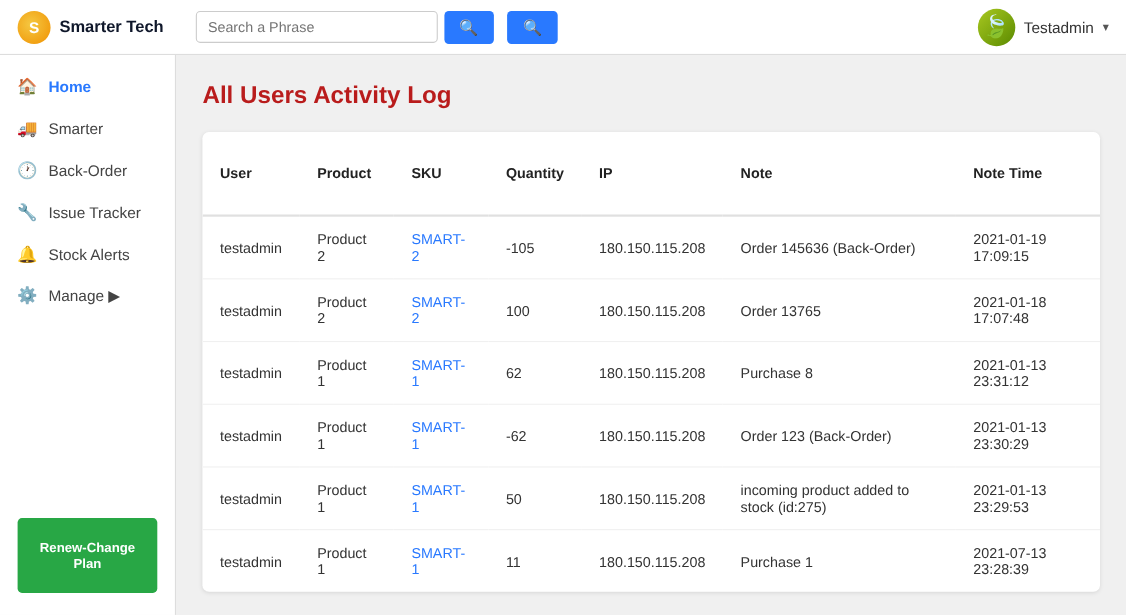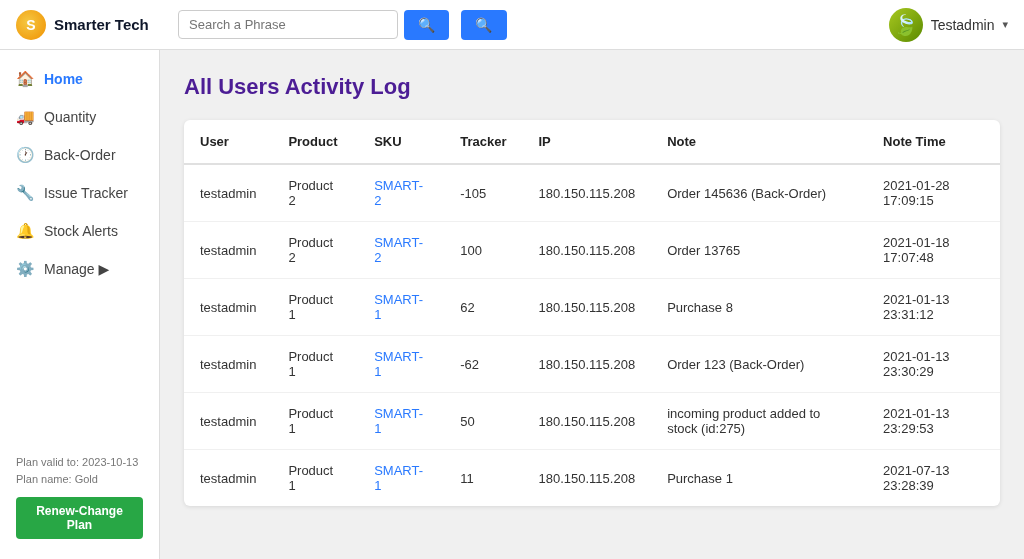--- a/index.html
+++ b/index.html
@@ -60,45 +60,45 @@
     }
     .sidebar-item.active { color: #2979ff; font-weight: 600; }
     .sidebar-icon { font-size: 15px; width: 18px; text-align: center; }
 
     .sidebar-bottom {
       margin-top: auto; padding: 10px 16px; font-size: 11px; color: #777;
     }
     .plan-info { line-height: 1.6; margin-bottom: 8px; }
     .renew-btn {
       background: #28a745; color: #fff; border: none; border-radius: 4px;
-      padding: 7px 10px; font-size: 12px; cursor: pointer; width: 100%;
+      padding: 20px 10px; font-size: 12px; cursor: pointer; width: 100%;
       font-weight: 600;
     }
 
     
     .main-content {
       flex: 1; padding: 24px; overflow-y: auto;
     }
     .page-title {
-      font-size: 22px; font-weight: bold; color: #4c1d95; margin-bottom: 20px;
+      font-size: 22px; font-weight: bold; color: #b91c1c; margin-bottom: 20px;
     }
 
     
     .table-card {
       background: #fff; border-radius: 6px;
       box-shadow: 0 1px 4px rgba(0,0,0,0.1); overflow: hidden;
     }
     table {
       width: 100%; border-collapse: collapse;
     }
     thead tr {
       border-bottom: 2px solid #e0e0e0;
     }
     th {
-      text-align: left; padding: 14px 16px;
+      text-align: left; padding: 30px 16px;
       font-size: 13px; font-weight: 700; color: #222;
     }
     td {
       padding: 13px 16px; font-size: 13px; color: #333;
       border-bottom: 1px solid #f0f0f0;
     }
     tbody tr:last-child td { border-bottom: none; }
     .sku-link { color: #2979ff; text-decoration: none; }
   </style>
 </head>
@@ -134,73 +134,69 @@
 
 <div class="layout">
 
   <nav class="sidebar">
     <div class="sidebar-item active">
       <span class="sidebar-icon">🏠</span>
       <span>Home</span>
     </div>
     <div class="sidebar-item">
       <span class="sidebar-icon">🚚</span>
-      <span>Quantity</span>
+      <span>Smarter</span>
     </div>
     <div class="sidebar-item">
       <span class="sidebar-icon">🕐</span>
       <span>Back-Order</span>
     </div>
     <div class="sidebar-item">
       <span class="sidebar-icon">🔧</span>
       <span>Issue Tracker</span>
     </div>
     <div class="sidebar-item">
       <span class="sidebar-icon">🔔</span>
       <span>Stock Alerts</span>
     </div>
     <div class="sidebar-item">
       <span class="sidebar-icon">⚙️</span>
       <span>Manage ▶</span>
     </div>
 
     <div class="sidebar-bottom">
-      <div class="plan-info">
-        <div>Plan valid to: 2023-10-13</div>
-        <div>Plan name: Gold</div>
-      </div>
       <button class="renew-btn">Renew-Change Plan</button>
     </div>
   </nav>
 
   <main class="main-content">
     <h1 class="page-title">All Users Activity Log</h1>
 
     <div class="table-card">
       <table>
         <thead>
           <tr>
             <th>User</th>
             <th>Product</th>
             <th>SKU</th>
-            <th>Tracker</th>
+            <th>Quantity</th>
             <th>IP</th>
             <th>Note</th>
             <th>Note Time</th>
           </tr>
         </thead>
         <tbody id="table-body">
         <tr>
               <td>testadmin</td>
               <td>Product 2</td>
               <td><a class="sku-link" href="#">SMART-2</a></td>
               <td>-105</td>
               <td>180.150.115.208</td>
               <td>Order 145636 (Back-Order)</td>
-              <td>2021-01-28 17:09:15</td>
+              <td>2021-01-19 17:09:15</td>
             </tr>
             <tr>
               <td>testadmin</td>
               <td>Product 2</td>
               <td><a class="sku-link" href="#">SMART-2</a></td>
               <td>100</td>
               <td>180.150.115.208</td>
               <td>Order 13765</td>
               <td>2021-01-18 17:07:48</td>
             </tr>

